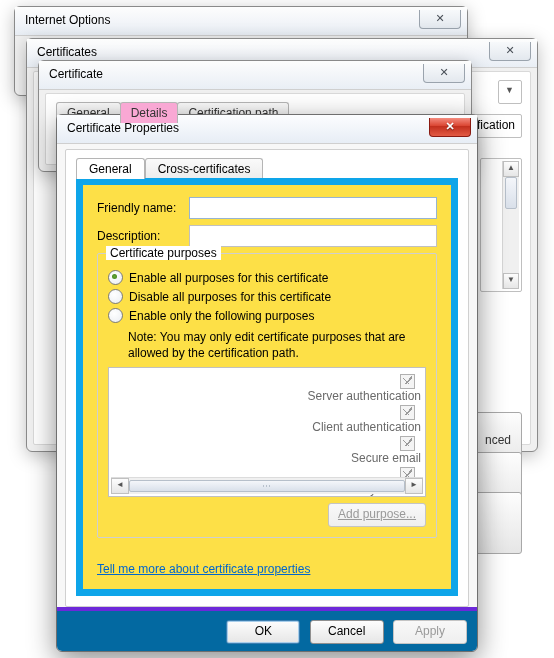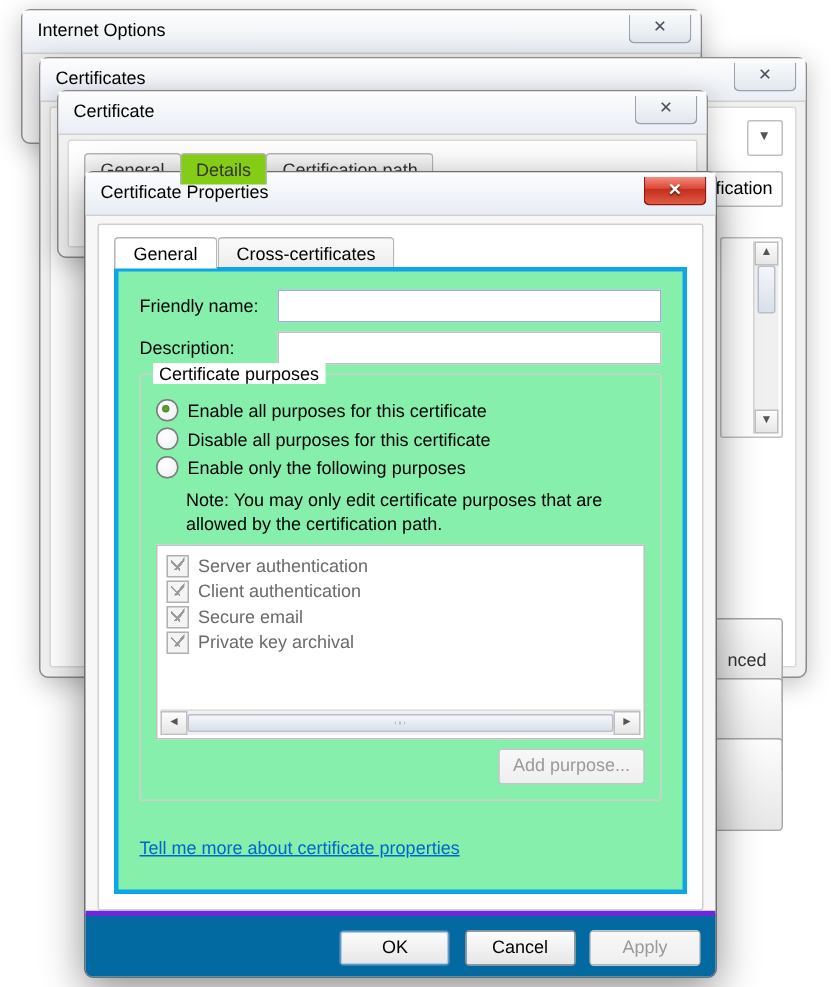--- a/index.html
+++ b/index.html
@@ -18,57 +18,57 @@
   
   .hint-box{position:absolute;border:1px solid #bfbfbf;background:#fff;border-radius:2px;}
   .hint-btn{position:absolute;border:1px solid #a8a8a8;border-radius:3px;background:linear-gradient(#fdfdfd,#e6e6e6);font-size:12px;padding:20px 10px;color:#333;}
   .vscroll{position:absolute;right:2px;top:2px;bottom:2px;width:16px;background:#f0f0f0;border-left:1px solid #d6d6d6;}
   .vscroll .sbtn{position:absolute;left:0;right:0;height:14px;background:linear-gradient(#fdfdfd,#e6e6e6);border:1px solid #c0c0c0;font-size:8px;text-align:center;line-height:12px;color:#555;}
   .vscroll .thumb{position:absolute;left:2px;right:2px;top:16px;height:30px;background:linear-gradient(#f4f6fa,#d9e0ea);border:1px solid #b6bfca;border-radius:2px;}
 
   
   .cert-tabs{position:absolute;left:10px;top:8px;display:flex;align-items:flex-end;}
   .cert-tab{border:1px solid #b5b5b5;border-bottom:none;border-radius:3px 3px 0 0;background:linear-gradient(#fafafa,#ececec);padding:3px 10px;margin-right:-1px;font-size:12px;color:#333;}
-  .cert-tab.active{background:#84cc16;position:relative;z-index:2;}
+  .cert-tab.active{background:#f9a8d4;position:relative;z-index:2;}
   .cert-body{position:absolute;left:10px;right:10px;top:28px;bottom:10px;border:1px solid #b5b5b5;background:#fff;}
 
   
   .dlg{position:absolute;background:#f7f7f7;border:1px solid #6f6f6f;border-radius:6px;box-shadow:0 8px 28px rgba(0,0,0,0.45);}
   .dlg .titlebar{background:linear-gradient(#fcfdff,#e7edf5);}
   .dlg-body{position:absolute;left:8px;right:8px;top:34px;bottom:44px;background:#fff;border:1px solid #d0d0d0;border-radius:2px;}
   .dlg-footer{position:absolute;left:0;right:0;bottom:0;height:40px;background:#0369a1;border-top:4px solid #6d28d9;border-radius:0 0 5px 5px;}
   .btn{display:inline-block;min-width:72px;height:22px;border:1px solid #8f8f8f;border-radius:3px;
     background:linear-gradient(#fdfdfd,#e6e6e6);font-size:12px;text-align:center;line-height:20px;margin-left:6px;}
   .btn.default{border-color:#3c7fb1;box-shadow:0 0 0 1px #a7cdea inset;}
   .btn.disabled{color:#9a9a9a;border-color:#c4c4c4;background:linear-gradient(#f8f8f8,#efefef);}
 
   .tabs2{position:absolute;left:10px;top:8px;display:flex;}
   .tab2{border:1px solid #b5b5b5;border-bottom:none;border-radius:3px 3px 0 0;background:linear-gradient(#fafafa,#ececec);padding:3px 12px;font-size:12px;}
   .tab2.active{background:#fff;position:relative;z-index:2;}
-  .panel{position:absolute;left:10px;right:10px;top:28px;bottom:10px;border:3px solid #0ea5e9;background:#86efac;padding:12px 14px 10px;}
+  .panel{position:absolute;left:10px;right:10px;top:28px;bottom:10px;border:7px solid #0ea5e9;background:#fde047;padding:12px 14px 10px;}
 
   .row{display:flex;align-items:center;margin-bottom:6px;}
   .row label{width:92px;}
   .tinput{flex:1;height:20px;border:1px solid #97b4d1;background:#fff;}
   .tinput.plain{border-color:#c0c0c0;}
 
   .groupbox{position:relative;border:1px solid #cfcfcf;border-radius:2px;margin-top:0;padding:12px 10px 10px;}
   .groupbox > .legend{position:absolute;left:8px;top:-8px;background:#fff;padding:0 4px;}
   .radio-row{display:flex;align-items:center;margin:4px 0;}
   .radio{width:13px;height:13px;border:1px solid #7a7a7a;border-radius:50%;margin-right:6px;background:radial-gradient(circle at 40% 35%,#fff,#e9edf2);position:relative;flex:0 0 auto;}
   .radio.checked::after{content:"";position:absolute;left:3px;top:3px;width:5px;height:5px;border-radius:50%;background:radial-gradient(#65a938,#3f7e16);}
   .note{margin:6px 0 6px 20px;color:#000;line-height:1.35;}
   .listbox{border:1px solid #c0c0c0;background:#fff;height:128px;position:relative;overflow:hidden;}
   .listbox .items{position:absolute;left:6px;top:4px;right:4px;}
   .chk{width:13px;height:13px;border:1px solid #b0b0b0;background:#f4f4f4;display:inline-block;margin-right:6px;vertical-align:middle;position:relative;}
   .chk::after{content:"";position:absolute;left:2px;top:-1px;width:9px;height:11px;background:
     linear-gradient(45deg,transparent 44%,#9a9a9a 45%,#9a9a9a 56%,transparent 57%),
     linear-gradient(-50deg,transparent 38%,#9a9a9a 39%,#9a9a9a 50%,transparent 51%);
     background-repeat:no-repeat;background-size:6px 8px,9px 11px;background-position:0 3px,2px -1px;}
-  .li{display:flex;align-items:flex-start;margin:2px 0;color:#6a6a6a;}
+  .li{display:flex;align-items:flex-end;margin:2px 0;color:#6a6a6a;flex-direction:column;}
   .hrow{position:absolute;left:2px;right:2px;bottom:2px;height:16px;background:#f0f0f0;border-top:1px solid #dcdcdc;}
   .hrow .hbtn{position:absolute;top:0;bottom:0;width:16px;background:linear-gradient(#fdfdfd,#e6e6e6);border:1px solid #c0c0c0;font-size:8px;text-align:center;line-height:12px;color:#555;}
   .hrow .hbtn.l{left:0;} .hrow .hbtn.r{right:0;}
   .hrow .hthumb{position:absolute;top:2px;bottom:2px;left:18px;right:18px;background:linear-gradient(#f4f6fa,#d9e0ea);border:1px solid #b6bfca;border-radius:2px;}
   .hrow .grip{position:absolute;top:4px;bottom:4px;left:50%;width:8px;margin-left:-4px;
     background:repeating-linear-gradient(90deg,#b8c1cc 0 1px,transparent 1px 3px);}
   .link{color:#0066cc;text-decoration:underline;cursor:pointer;}
   .addp{position:relative;text-align:right;margin-top:6px;}
 </style>
 </head>
@@ -190,21 +190,21 @@
             <div class="hrow">
               <div class="hbtn l"><span>◄</span></div>
               <div class="hthumb">
                   <div class="grip"></div>
                 </div>
               <div class="hbtn r"><span>►</span></div>
             </div>
           </div>
 
           <div class="addp">
-            <span class="btn disabled" style="min-width:96px;">Add purpose...</span>
+            <span class="btn disabled" style="min-width:96px;text-decoration:underline;">Add purpose...</span>
           </div>
         </div>
 
         <div style="margin-top:24px;">
           <span class="link">Tell me more about certificate properties</span>
         </div>
       </div>
     </div>
 
     <div class="dlg-footer">

